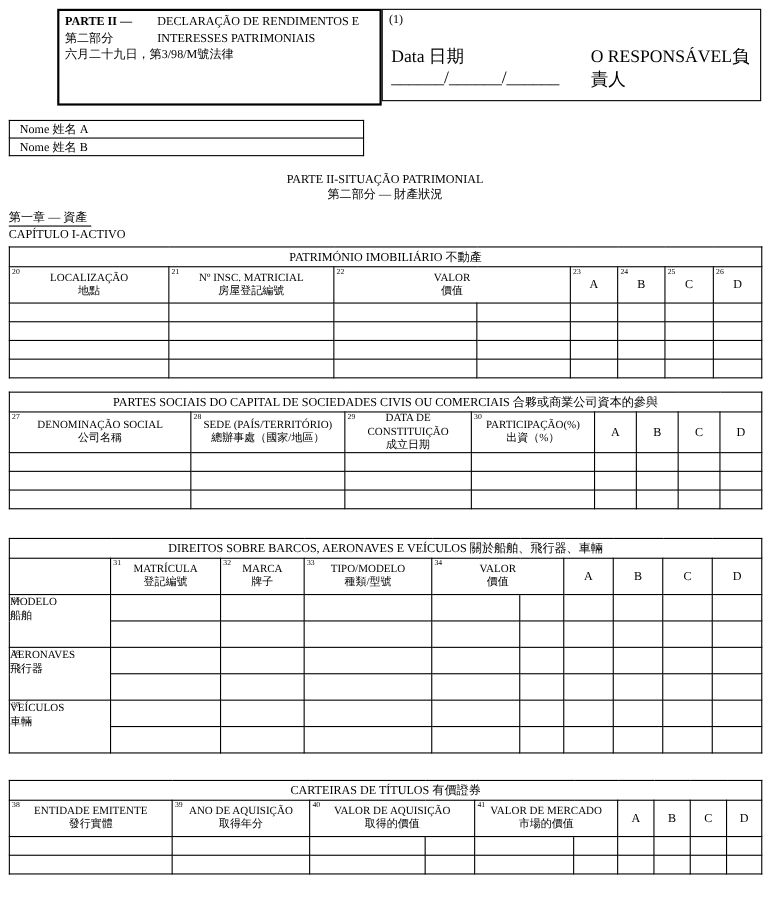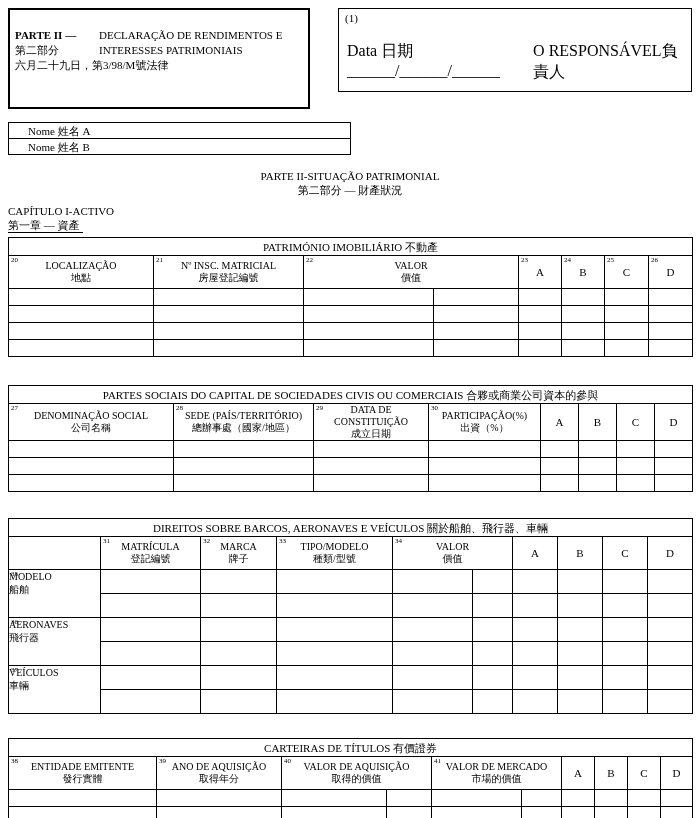--- a/index.html
+++ b/index.html
@@ -1,46 +1,46 @@
 <!DOCTYPE html>
 <html><head>
 <meta charset="utf-8">
 <style>
   html,body{margin:0;padding:0;background:#fff;}
   body{width:700px;font-family:"Liberation Serif","DejaVu Serif",serif;color:#000;}
   .page{width:700px;height:818px;box-sizing:border-box;padding:8px;overflow:hidden;background:#fff;}
 
   
   .top{display:flex;justify-content:space-between;align-items:flex-start;}
-  .box-left{width:302px;height:101px;border:2px solid #000;box-sizing:border-box;padding:18px 5px;font-size:11px;line-height:15px;}
+  .box-left{width:302px;height:88px;border:2px solid #000;box-sizing:border-box;padding:3px 5px;font-size:11px;line-height:15px;margin-left:44px;}
   .box-left .lbl{display:inline-block;width:84px;}
   .b{font-weight:bold;}
   .ind{padding-left:84px;}
   .box-right{width:354px;height:84px;border:1px solid #000;box-sizing:border-box;position:relative;font-size:11px;padding:3px 6px;}
   .date-row{position:absolute;left:8px;right:8px;bottom:8px;display:flex;justify-content:space-between;font-size:16px;}
 
   table.nome{border-collapse:collapse;margin-top:13px;font-size:11px;}
-  table.nome td{border:1px solid #000;width:303px;height:15px;padding:0 19px;line-height:14px;}
+  table.nome td{border:1px solid #000;width:303px;height:15px;padding:0 9px;line-height:14px;}
 
   .center-title{text-align:center;font-size:11px;line-height:14px;margin-top:14px;}
   .chapter{font-size:11px;line-height:14px;margin-top:7px;}
   .chapter .u{display:inline-block;border-bottom:1px solid #000;padding-right:3px;}
 
   
   table.f{border-collapse:collapse;table-layout:fixed;width:684px;font-size:10px;border-radius:30px;}
   table.f td{border:1px solid #000;padding:0;overflow:hidden;}
   td.ttl{text-align:center;height:17px;font-size:11px;line-height:16px;}
   tr.hdr td{position:relative;text-align:center;vertical-align:middle;height:32px;line-height:12px;}
   .cn{position:absolute;top:1px;left:2px;font-size:7px;line-height:7px;}
   .lt{font-size:11px;}
   tr.blank td{height:16px;}
   tr.vrow td{height:23px;font-family:Liberation Serif, serif;}
   td.rl{position:relative;vertical-align:top;text-align:left;font-size:10px;padding:2px 2px 0 12px;line-height:13px;}
   .mt-t1{margin-top:4px;}
-  .mt-t2{margin-top:28px;}
+  .mt-t2{margin-top:12px;}
   .mt-t3{margin-top:26px;}
   .mt-t4{margin-top:24px;}
 </style>
 </head>
 <body>
 
 <div class="page">
 
   <div class="top">
     <div class="box-left">
@@ -71,22 +71,22 @@
       </tr>
     </tbody>
   </table>
 
   <div class="center-title">
     <div>PARTE II-SITUAÇÃO PATRIMONIAL</div>
     <div>第二部分 — 財產狀況</div>
   </div>
 
   <div class="chapter">
+    <div><span class="u">第一章 — 資產</span></div>
     <div>CAPÍTULO I-ACTIVO</div>
-    <div><span class="u">第一章 — 資產</span></div>
   </div>
 
   <table class="f mt-t1">
     <colgroup>
       <col style="width:145px">
         <col style="width:150px">
         <col style="width:130px">
         <col style="width:85px">
       <col style="width:43px">
         <col style="width:43px">

